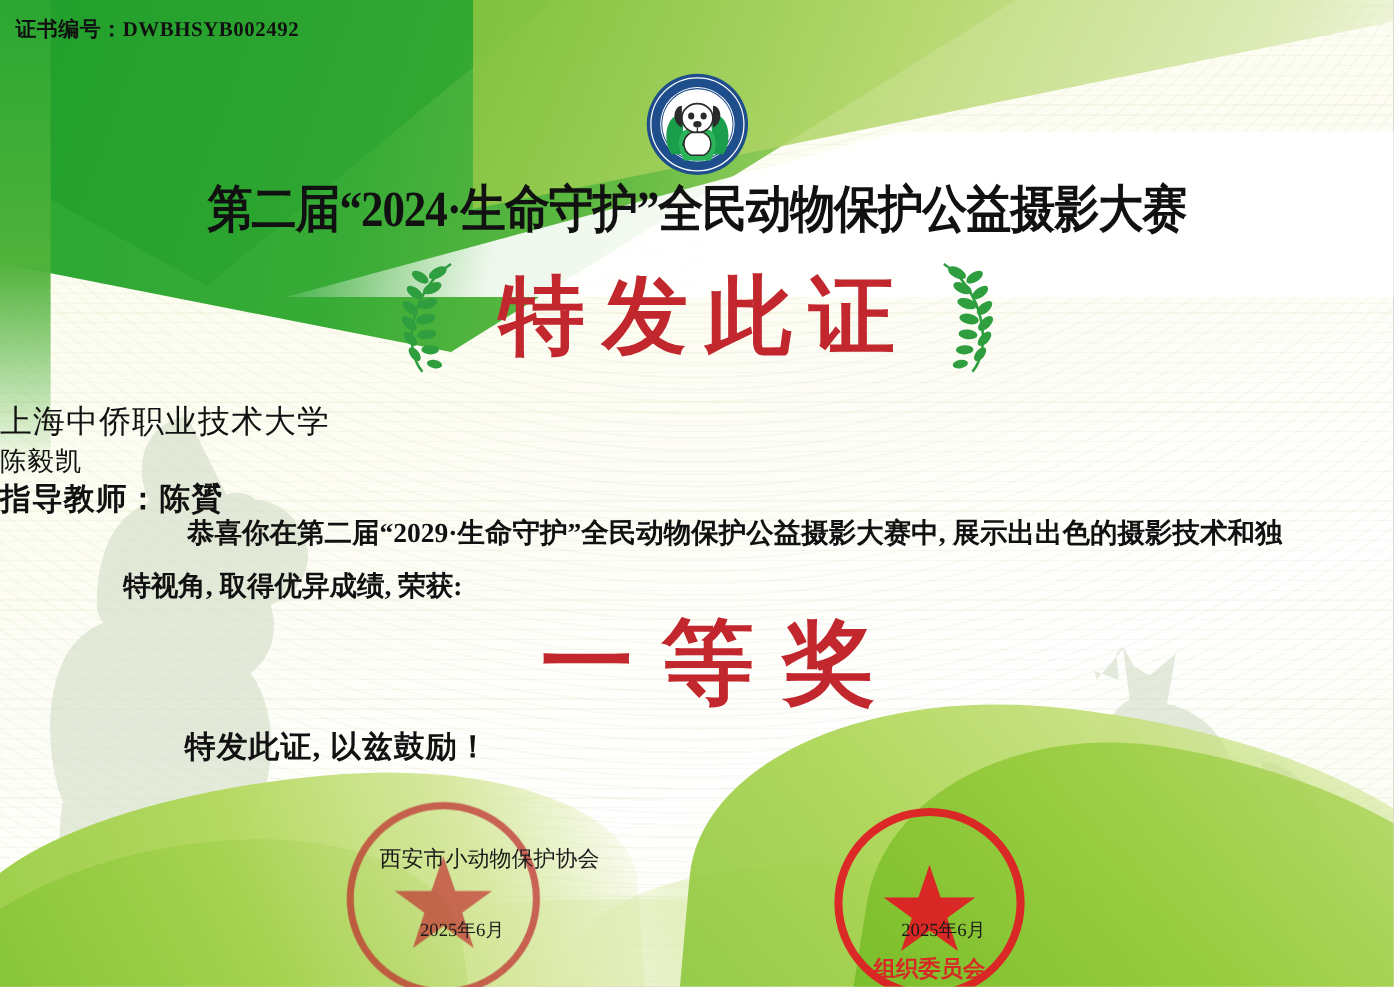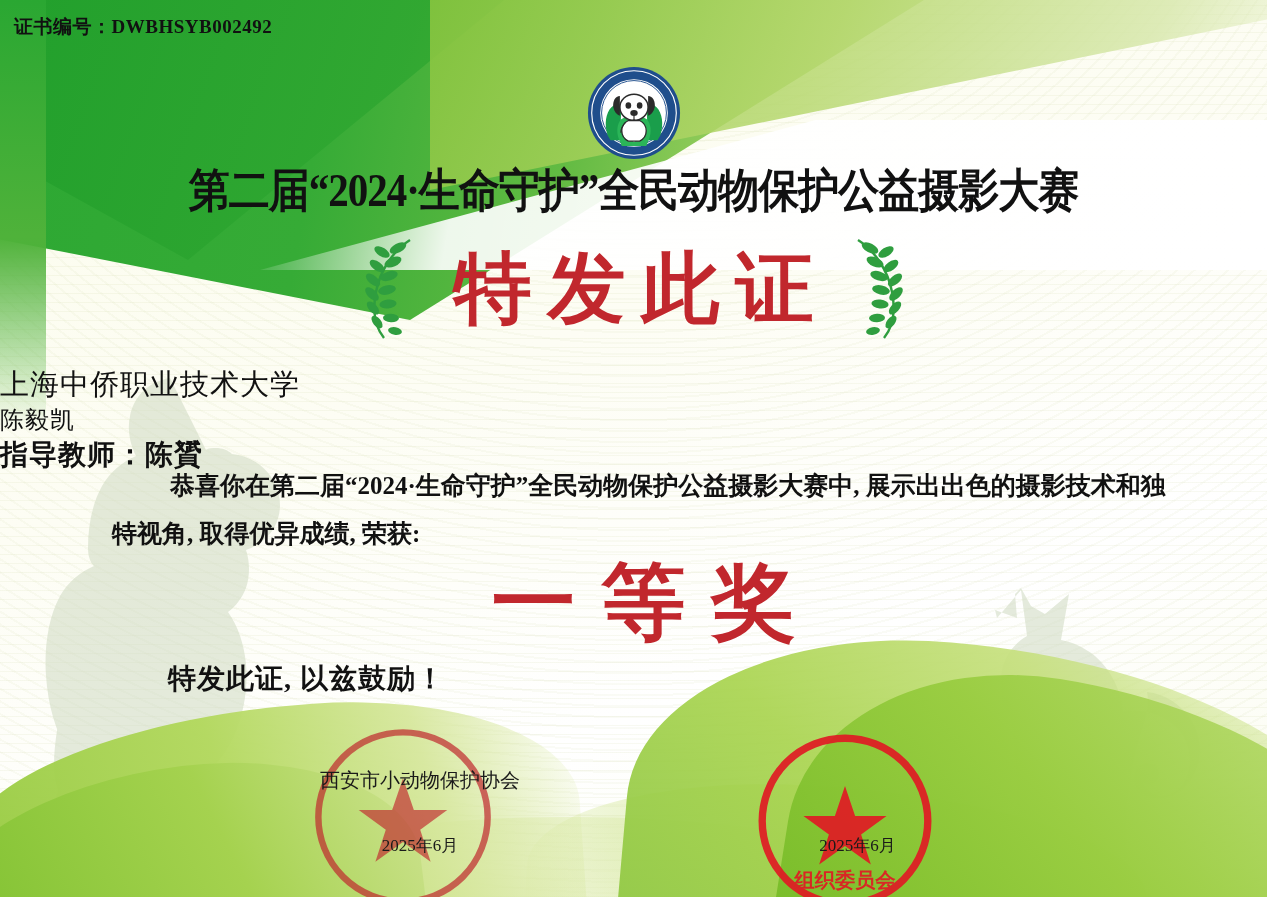--- a/index.html
+++ b/index.html
@@ -241,21 +241,21 @@
     letter-spacing: 1px;
   }
 
   
   .sig-group { position: absolute; bottom: 0; }
   .sig-left  { left: 295px; bottom: 40px; width: 250px; }
   .sig-right { left: 725px; bottom: 40px; width: 265px; }
 
   .sig-line {
     position: relative;
-    text-align: center;
+    text-align: right;
     font-size: 20px;
     color: #1a1a1a;
     white-space: nowrap;
     z-index: 3;
   }
   .sig-date {
     position: relative;
     text-align: center;
     font-size: 17px;
     color: #1a1a1a;
@@ -374,21 +374,21 @@
       </g>
     </svg>
   </div>
 
   <div class="recipient-block">
     <div class="recipient-org">上海中侨职业技术大学</div>
     <div class="recipient-name">陈毅凯</div>
     <div class="recipient-teacher">指导教师：陈贇</div>
   </div>
 
-  <div class="body-text">恭喜你在第二届“2024·生命守护”全民动物保护公益摄影大赛中, 展示出出色的摄影技术和独特视角, 取得优异成绩, 荣获:</div>
+  <div class="body-text">恭喜你在第二届“2029·生命守护”全民动物保护公益摄影大赛中, 展示出出色的摄影技术和独特视角, 取得优异成绩, 荣获:</div>
 
   <div class="prize">一等奖</div>
 
   <div class="closing">特发此证, 以兹鼓励！</div>
 
   <div class="sig-group sig-left">
     <svg class="seal seal-left" viewBox="0 0 200 200" aria-hidden="true">
       <circle cx="100" cy="100" r="92" fill="none" stroke="#c0272d" stroke-width="7" opacity=".85"></circle>
       <path d="M100 58l11.8 34.5h36.3l-29.4 21.4 11.3 34.7L100 127.2 70 148.6l11.3-34.7-29.4-21.4h36.3z" fill="#c0272d" opacity=".8"></path>
       <g fill="#c0272d" opacity=".85" font-family="'DejaVu Sans', sans-serif" font-size="20" font-weight="bold">

